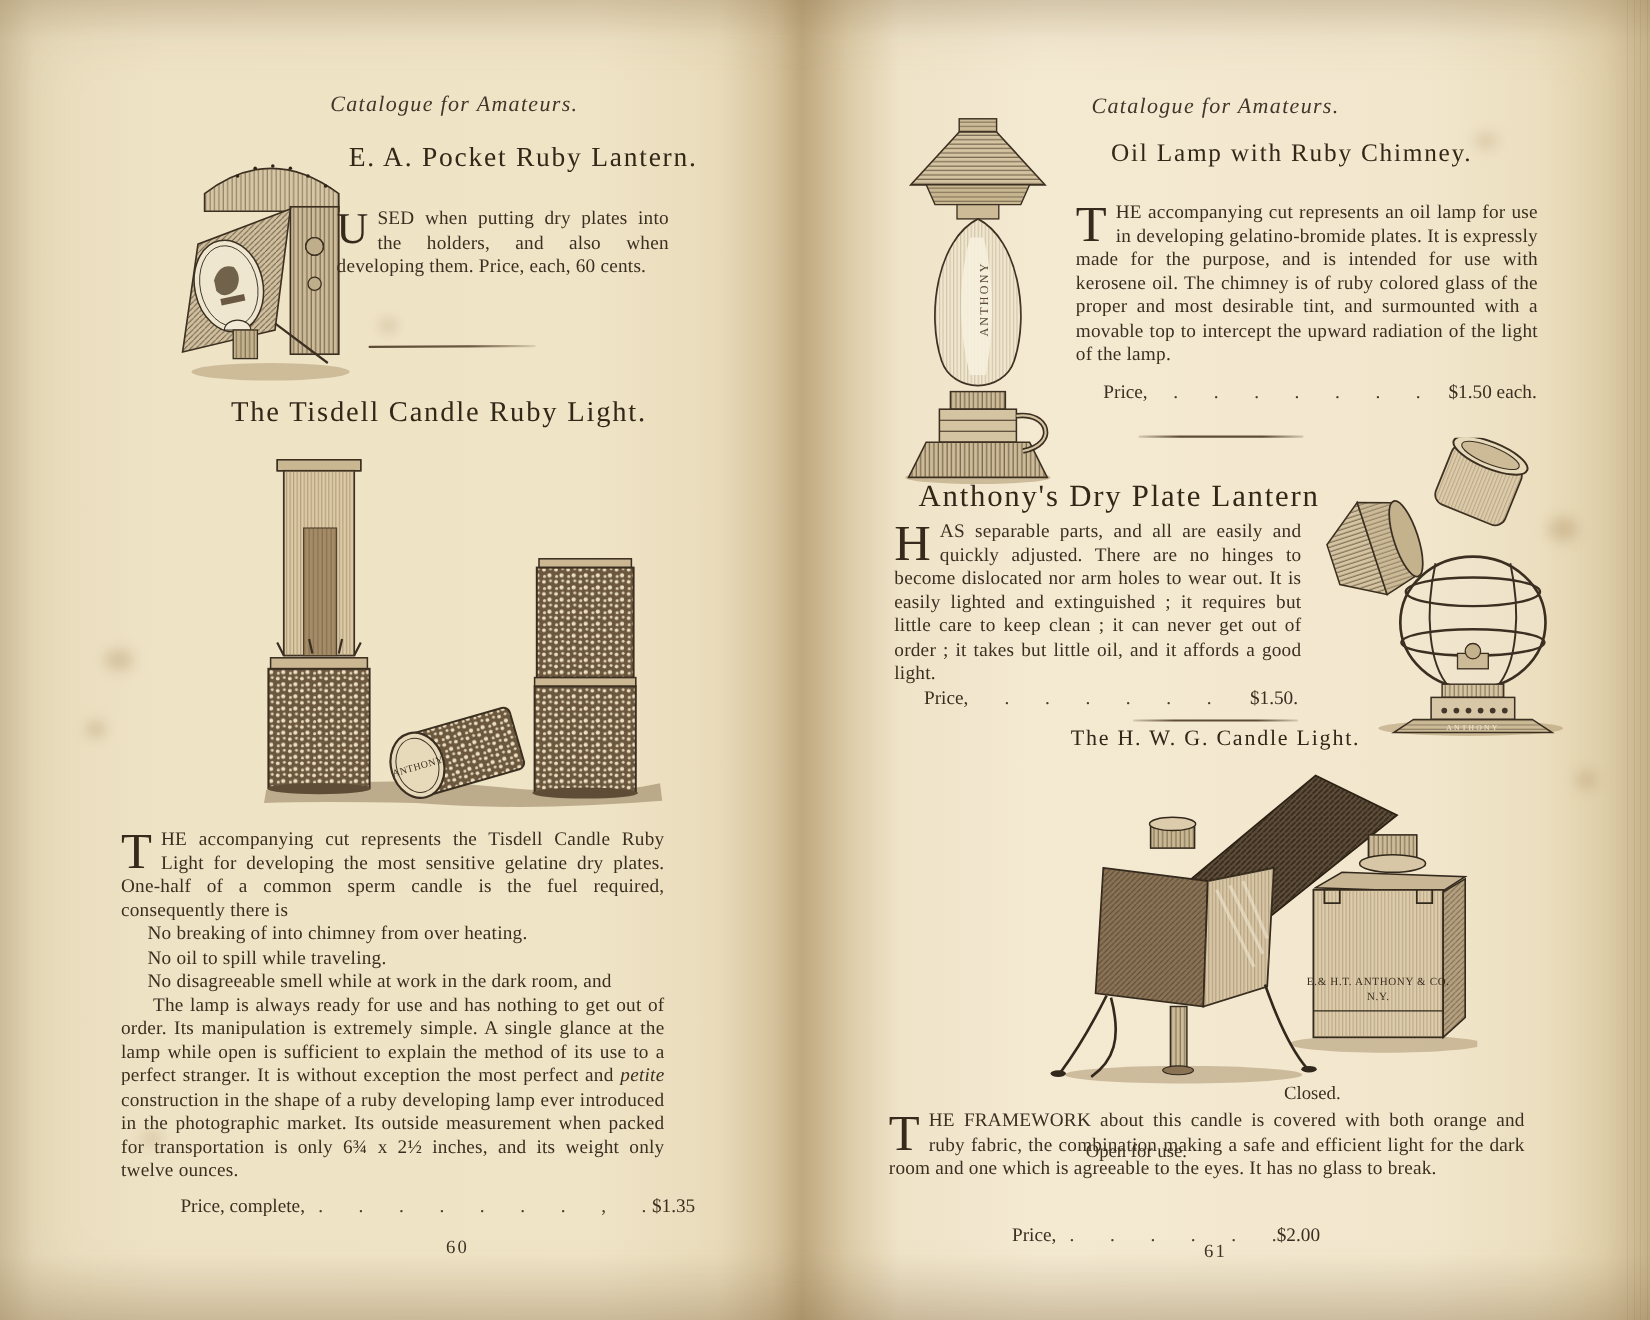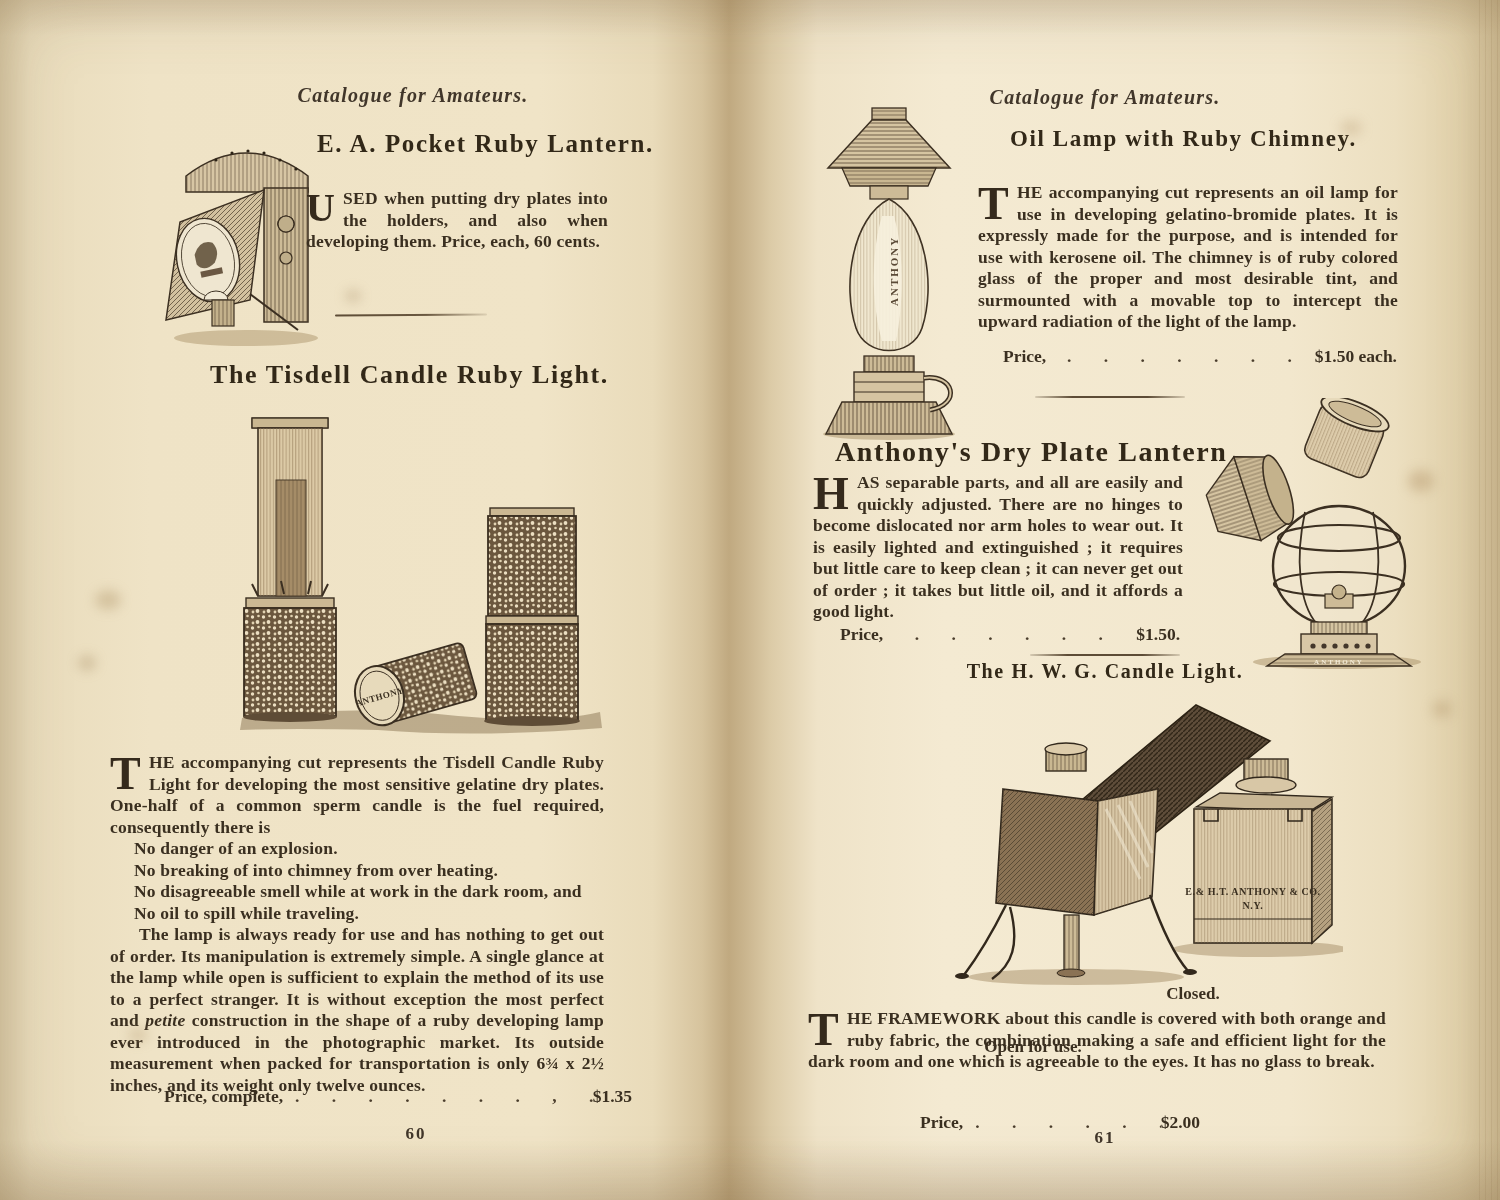--- a/index.html
+++ b/index.html
@@ -9,21 +9,21 @@
     background-color:#ecdfc0;
     background-image:
       linear-gradient(180deg, rgba(150,120,78,.16) 0%, rgba(150,120,78,0) 3%, rgba(150,120,78,0) 95%, rgba(140,110,70,.22) 100%),
       linear-gradient(90deg,
         #dccdaa 0%, #e9dcbc 2%,
         #efe3c6 10%, #f0e4c7 36%,
         #e9dbba 43.5%, #d6c39d 46.8%, #c0a980 48.6%, #c9b48d 49.6%,
         #dccba7 51.4%, #efe3c8 54.5%,
         #f4ead2 63%, #f2e7cd 86%, #ecdfc0 93%, #e2d2ac 97.2%, #d3c098 100%);
   }
-  .block{position:absolute;font-weight:bold;}
+  .block{position:absolute;}
   .running-head{font-style:italic;font-size:20px;letter-spacing:1.2px;color:#41362a;text-align:center;}
   .sec-title{font-size:25px;letter-spacing:1.6px;color:#322818;text-align:center;white-space:nowrap;}
   .body-text{font-size:17.5px;line-height:21.5px;text-align:justify;color:#3a2f20;letter-spacing:.2px;}
   .dropcap{float:left;font-size:46px;line-height:37px;padding:3px 8px 0 0;color:#352a1c;}
   .list-line{padding-left:24px;}
   .cont-para{text-indent:29px;}
   .price-row{display:flex;align-items:flex-end;font-size:17.5px;color:#3a2f20;}
   .price-dots{flex:1;text-align:center;white-space:nowrap;overflow:hidden;word-spacing:24px;letter-spacing:2px;padding:0 12px;color:#4a3d2c;}
   .rule{position:absolute;height:2px;background:linear-gradient(90deg,#5d4c36 0%,#6a5840 60%,rgba(106,88,64,.15) 100%);border-radius:2px;}
   .rule.center-fade{background:linear-gradient(90deg,rgba(93,76,54,.2),#5d4c36 25%,#5d4c36 75%,rgba(93,76,54,.2));}
@@ -136,24 +136,23 @@
     <ellipse cx="150" cy="267" rx="19" ry="25" fill="none" stroke="#3b2f21" stroke-width="0.9"></ellipse>
     <text x="150" y="271" font-size="9" text-anchor="middle" fill="#3a2f20" letter-spacing="0.5">ANTHONY</text>
   </g>
 </svg>
 </div>
 
 <div class="block body-text" style="left:110px;top:752px;width:494px;">
   <div>
     <span class="dropcap">T</span><span>HE accompanying cut represents the Tisdell Candle Ruby Light for developing the most sensitive gelatine dry plates. One-half of a common sperm candle is the fuel required, consequently there is</span>
   </div>
-  <div class="list-line">No danger of an explosion.</div>
   <div class="list-line">No breaking of into chimney from over heating.</div>
+  <div class="list-line">No oil to spill while traveling.</div>
   <div class="list-line">No disagreeable smell while at work in the dark room, and</div>
-  <div class="list-line">No oil to spill while traveling.</div>
   <div class="cont-para">
     <span>The lamp is always ready for use and has nothing to get out of order. Its manipulation is extremely simple. A single glance at the lamp while open is sufficient to explain the method of its use to a perfect stranger. It is without exception the most perfect and </span><i>petite</i><span> construction in the shape of a ruby developing lamp ever introduced in the photographic market. Its outside measurement when packed for transportation is only 6¾ x 2½ inches, and its weight only twelve ounces.</span>
   </div>
 </div>
 
 <div class="block price-row" style="left:164px;top:1086px;width:468px;">
   <span>Price, complete,</span>
   <span class="price-dots">. . . . . . . , . .</span>
   <span>$1.35</span>
 </div>

